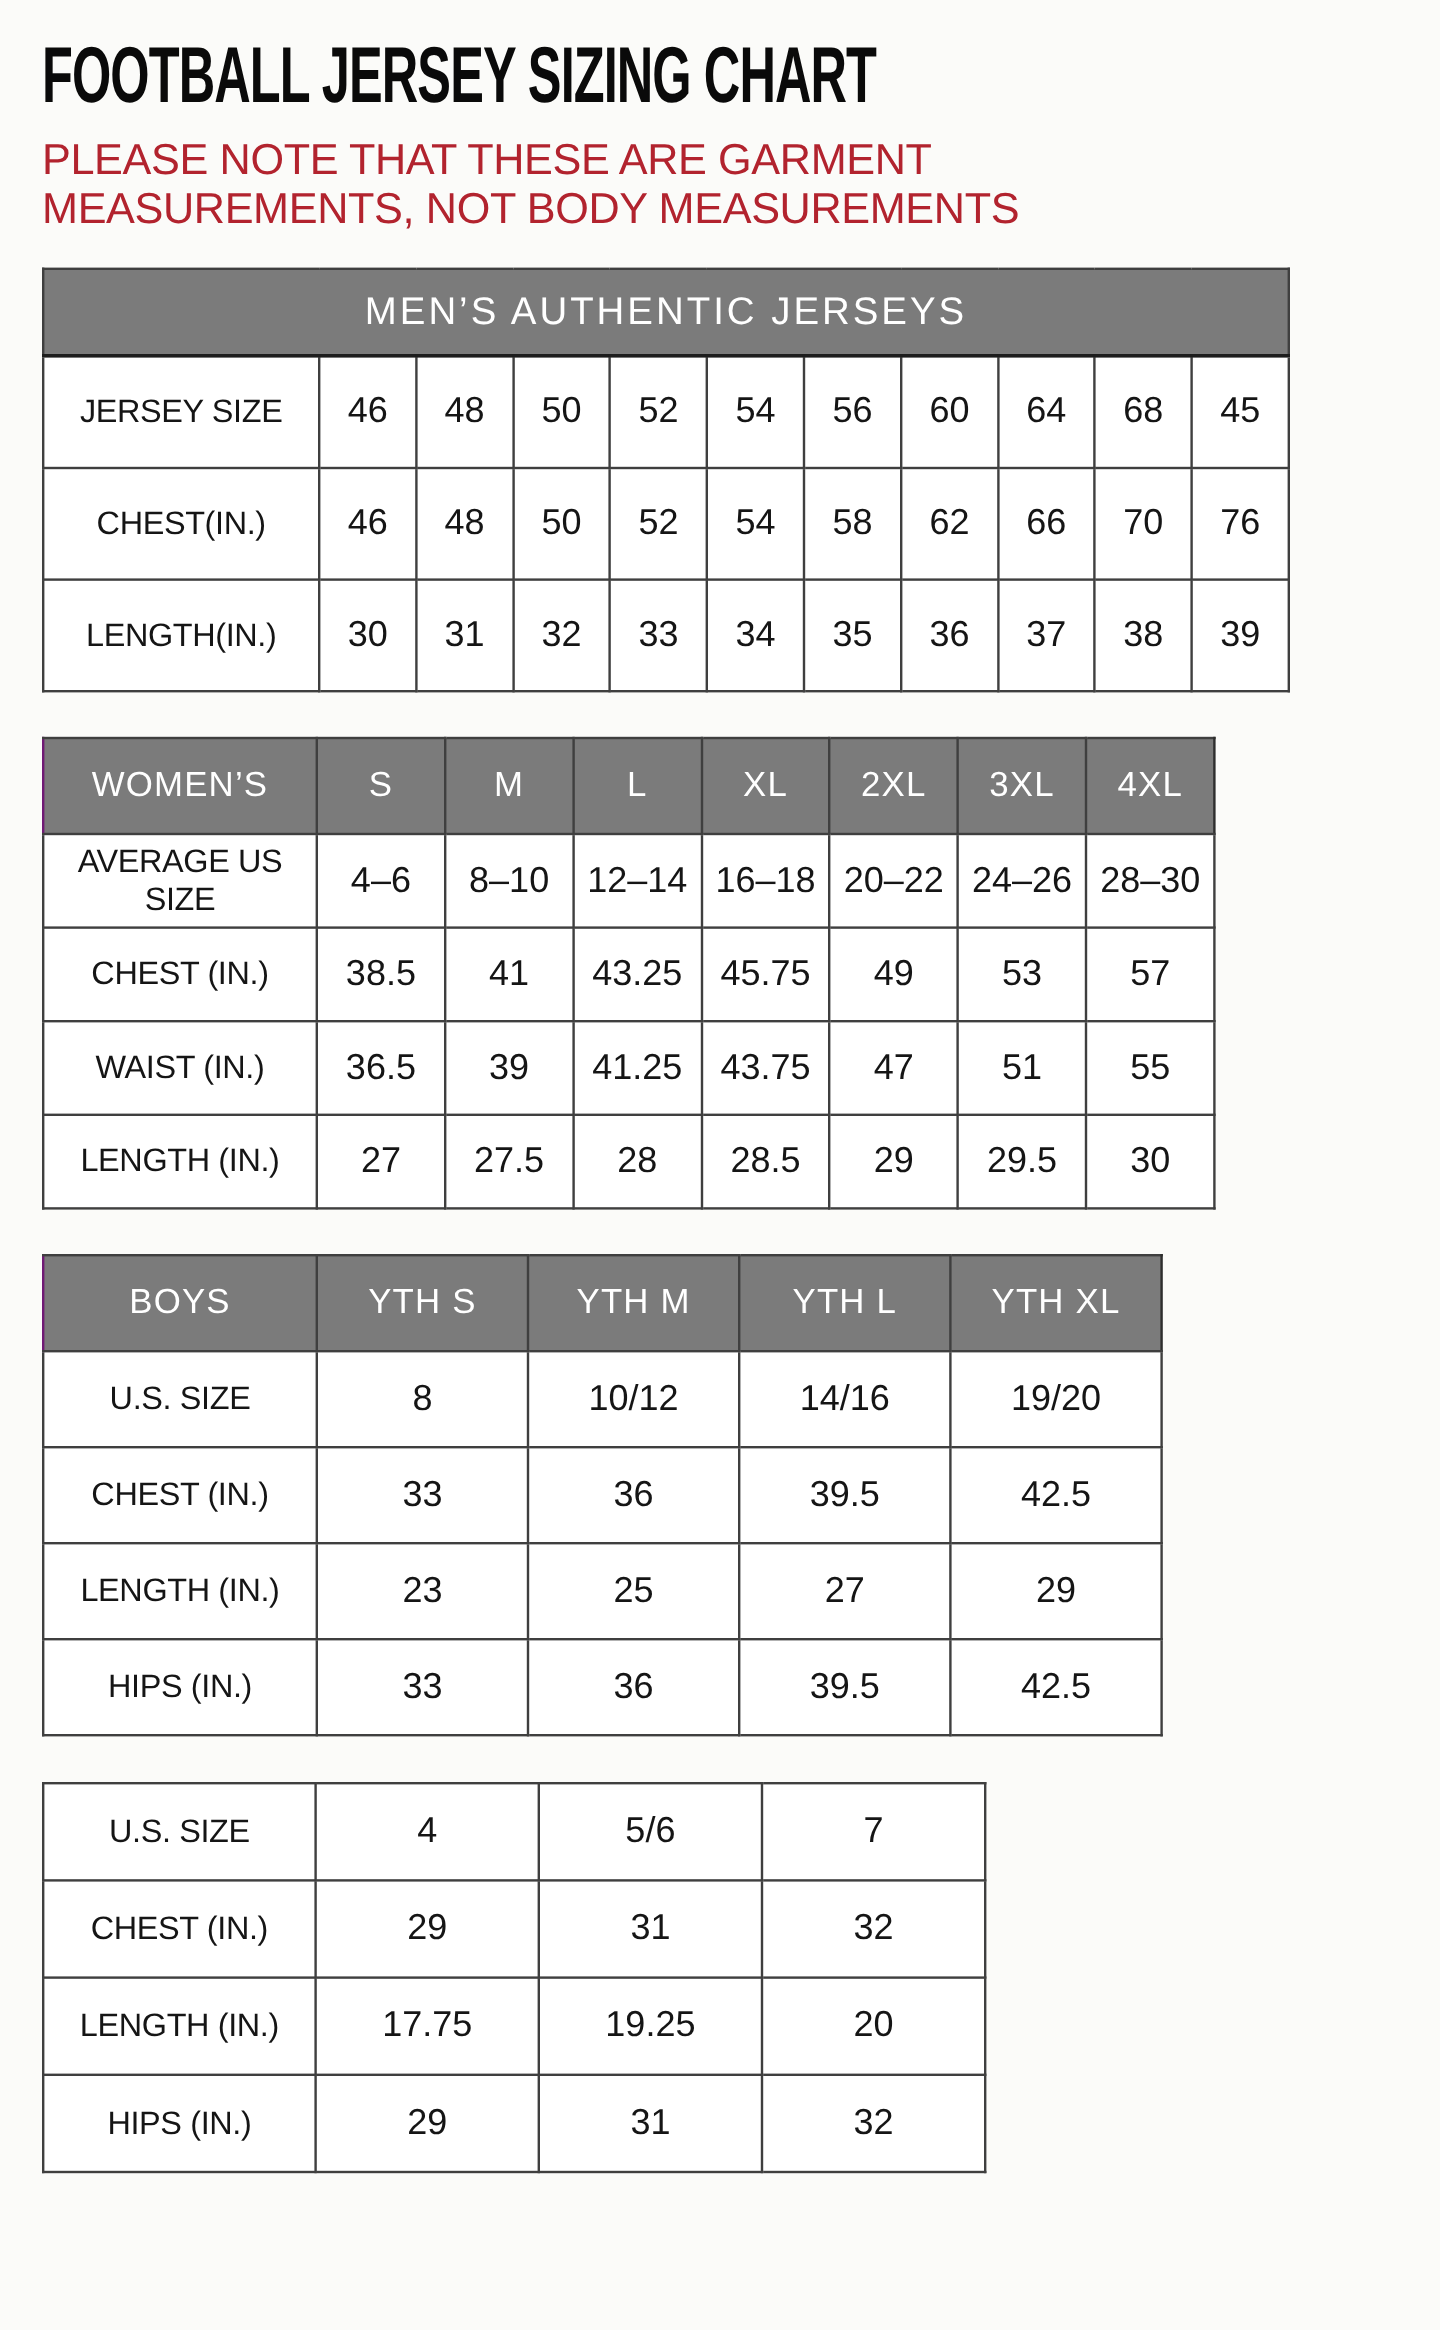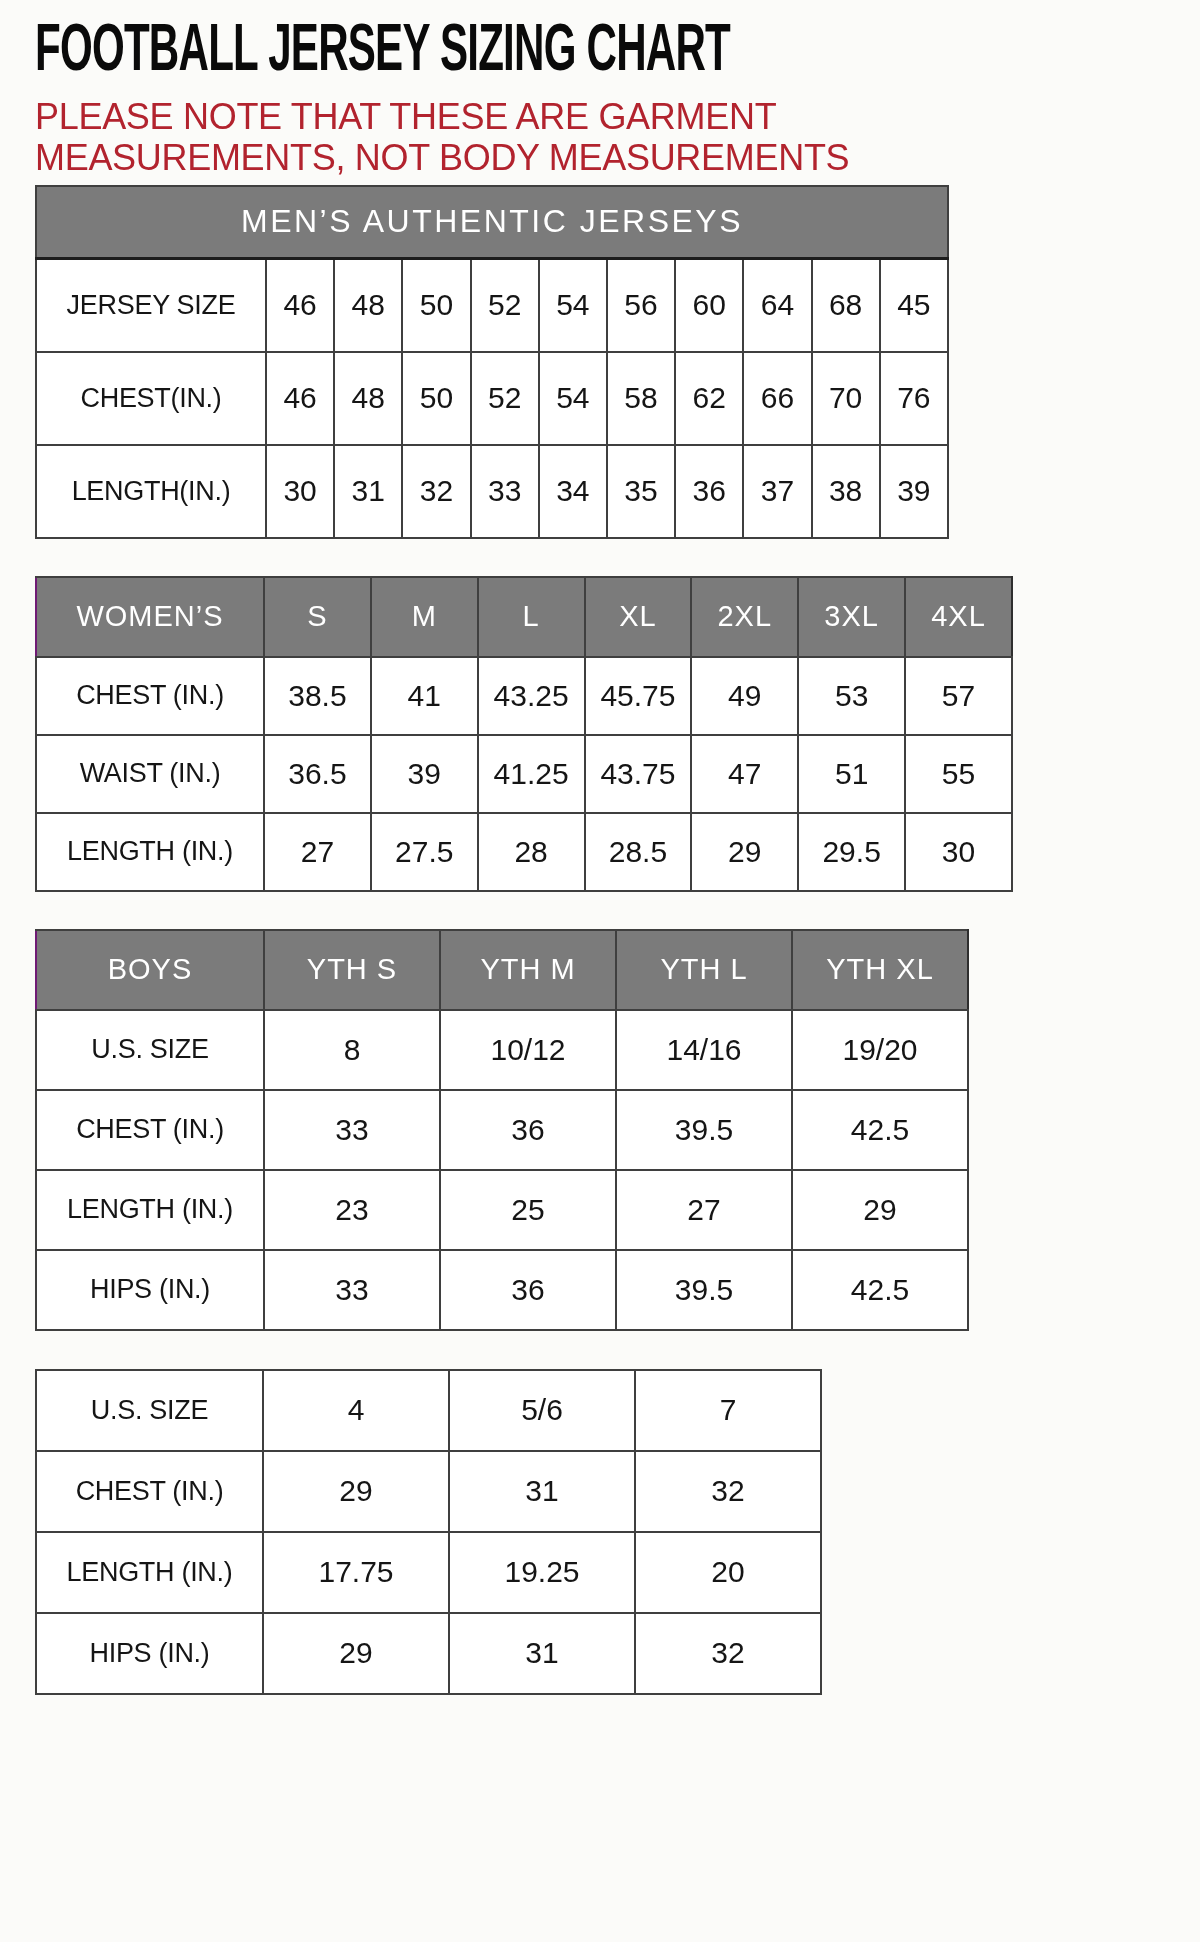--- a/index.html
+++ b/index.html
@@ -13,21 +13,21 @@
   body{
     width:1200px;height:1942px;
     background:var(--bg);
     font-family:"Liberation Sans",sans-serif;
     color:var(--ink);
     overflow:hidden;
   }
   .page{padding:10px 35px 0 35px;}
 
   
-  .title-wrap{height:74px;margin-top:0;overflow:visible;}
+  .title-wrap{height:74px;margin-top:16px;overflow:visible;}
   .page-title{
     display:inline-block;
     font-size:54px;font-weight:900;letter-spacing:-1px;
     white-space:nowrap;
     transform:scale(0.78,1.22);
     transform-origin:left center;
     margin:0;line-height:74px;color:#0a0a0a;
   }
   .note{
     color:var(--red);
@@ -69,21 +69,21 @@
     border-right:3px solid var(--bg);
     border-top:2px solid #2e2e2e;
     border-bottom:3px solid #141414;
   }
   .head-row th:first-child{border-left:2px solid #701a75;}
   .head-row th:last-child{border-right:2px solid #2e2e2e;}
   .row-label{font-size:27px;letter-spacing:-0.3px;}
   .val-cell{font-size:30px;}
 
   
-  .mens{width:914px;margin-top:6px;}
+  .mens{width:1040px;margin-top:28px;}
   .mens .row-label,.mens .val-cell{height:91px;}
   .womens{width:978px;margin-top:37px;}
   .womens .row-label,.womens .val-cell{height:76px;}
   .boys{width:934px;margin-top:37px;}
   .boys .row-label,.boys .val-cell{height:78px;}
   .preschool{width:787px;margin-top:38px;}
   .preschool .row-label,.preschool .val-cell{height:79px;}
 </style>
 </head>
 <body>
@@ -172,20 +172,30 @@
           <th>WOMEN’S</th>
           <th>S</th>
           <th>M</th>
           <th>L</th>
           <th>XL</th>
           <th>2XL</th>
           <th>3XL</th>
           <th>4XL</th>
         </tr>
         <tr>
+          <th class="row-label">AVERAGE US SIZE</th>
+          <td class="val-cell">4–6</td>
+          <td class="val-cell">8–10</td>
+          <td class="val-cell">12–14</td>
+          <td class="val-cell">16–18</td>
+          <td class="val-cell">20–22</td>
+          <td class="val-cell">24–26</td>
+          <td class="val-cell">28–30</td>
+        </tr>
+        <tr>
           <th class="row-label">CHEST (IN.)</th>
           <td class="val-cell">38.5</td>
           <td class="val-cell">41</td>
           <td class="val-cell">43.25</td>
           <td class="val-cell">45.75</td>
           <td class="val-cell">49</td>
           <td class="val-cell">53</td>
           <td class="val-cell">57</td>
         </tr>
         <tr>

